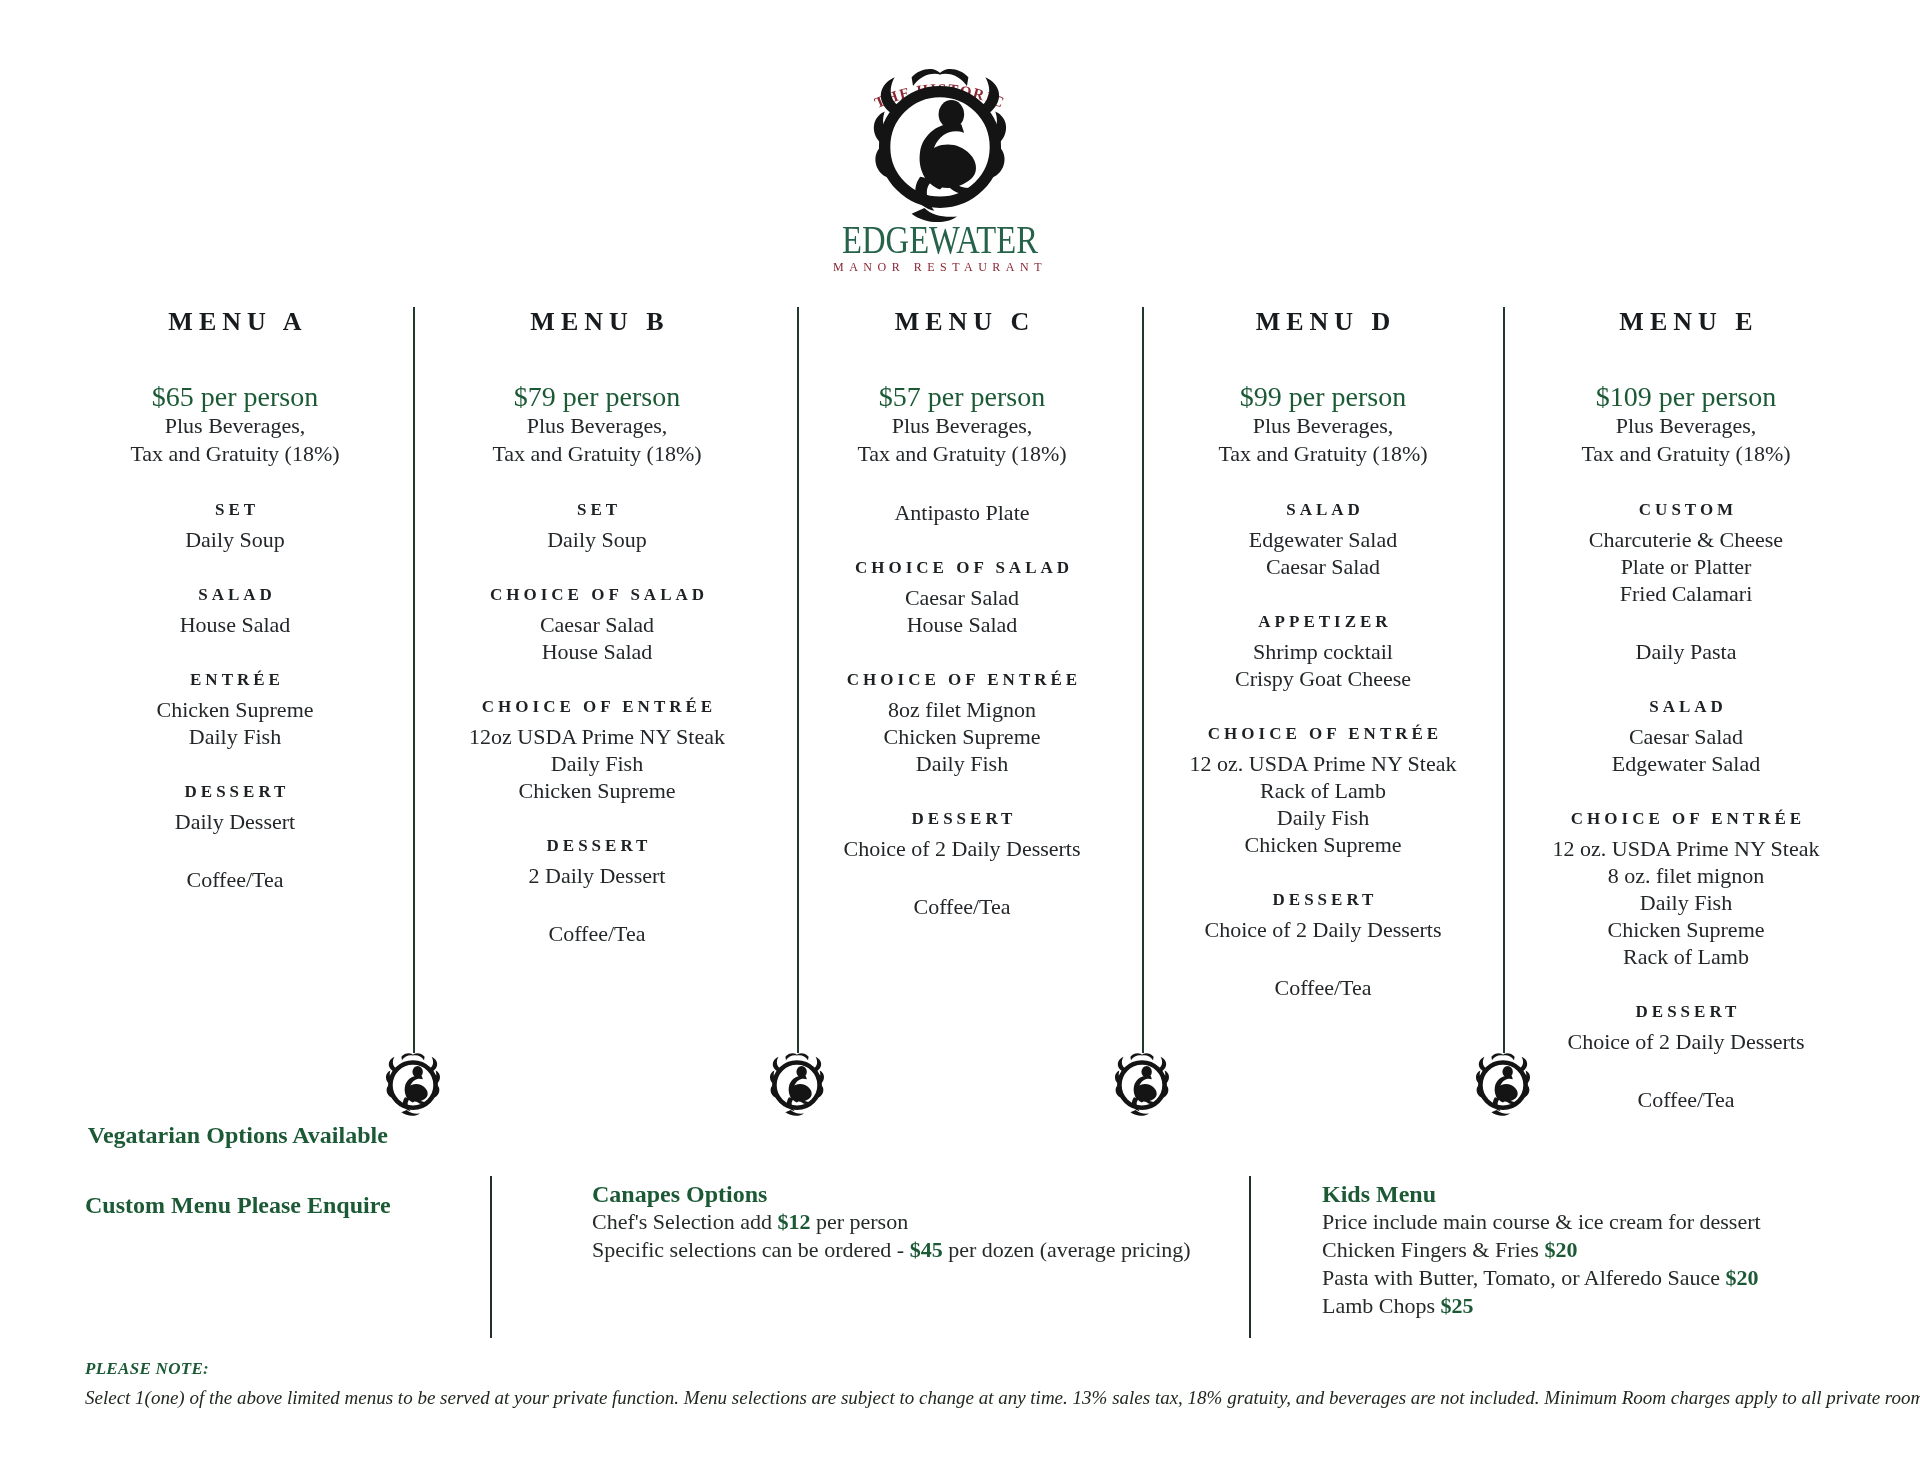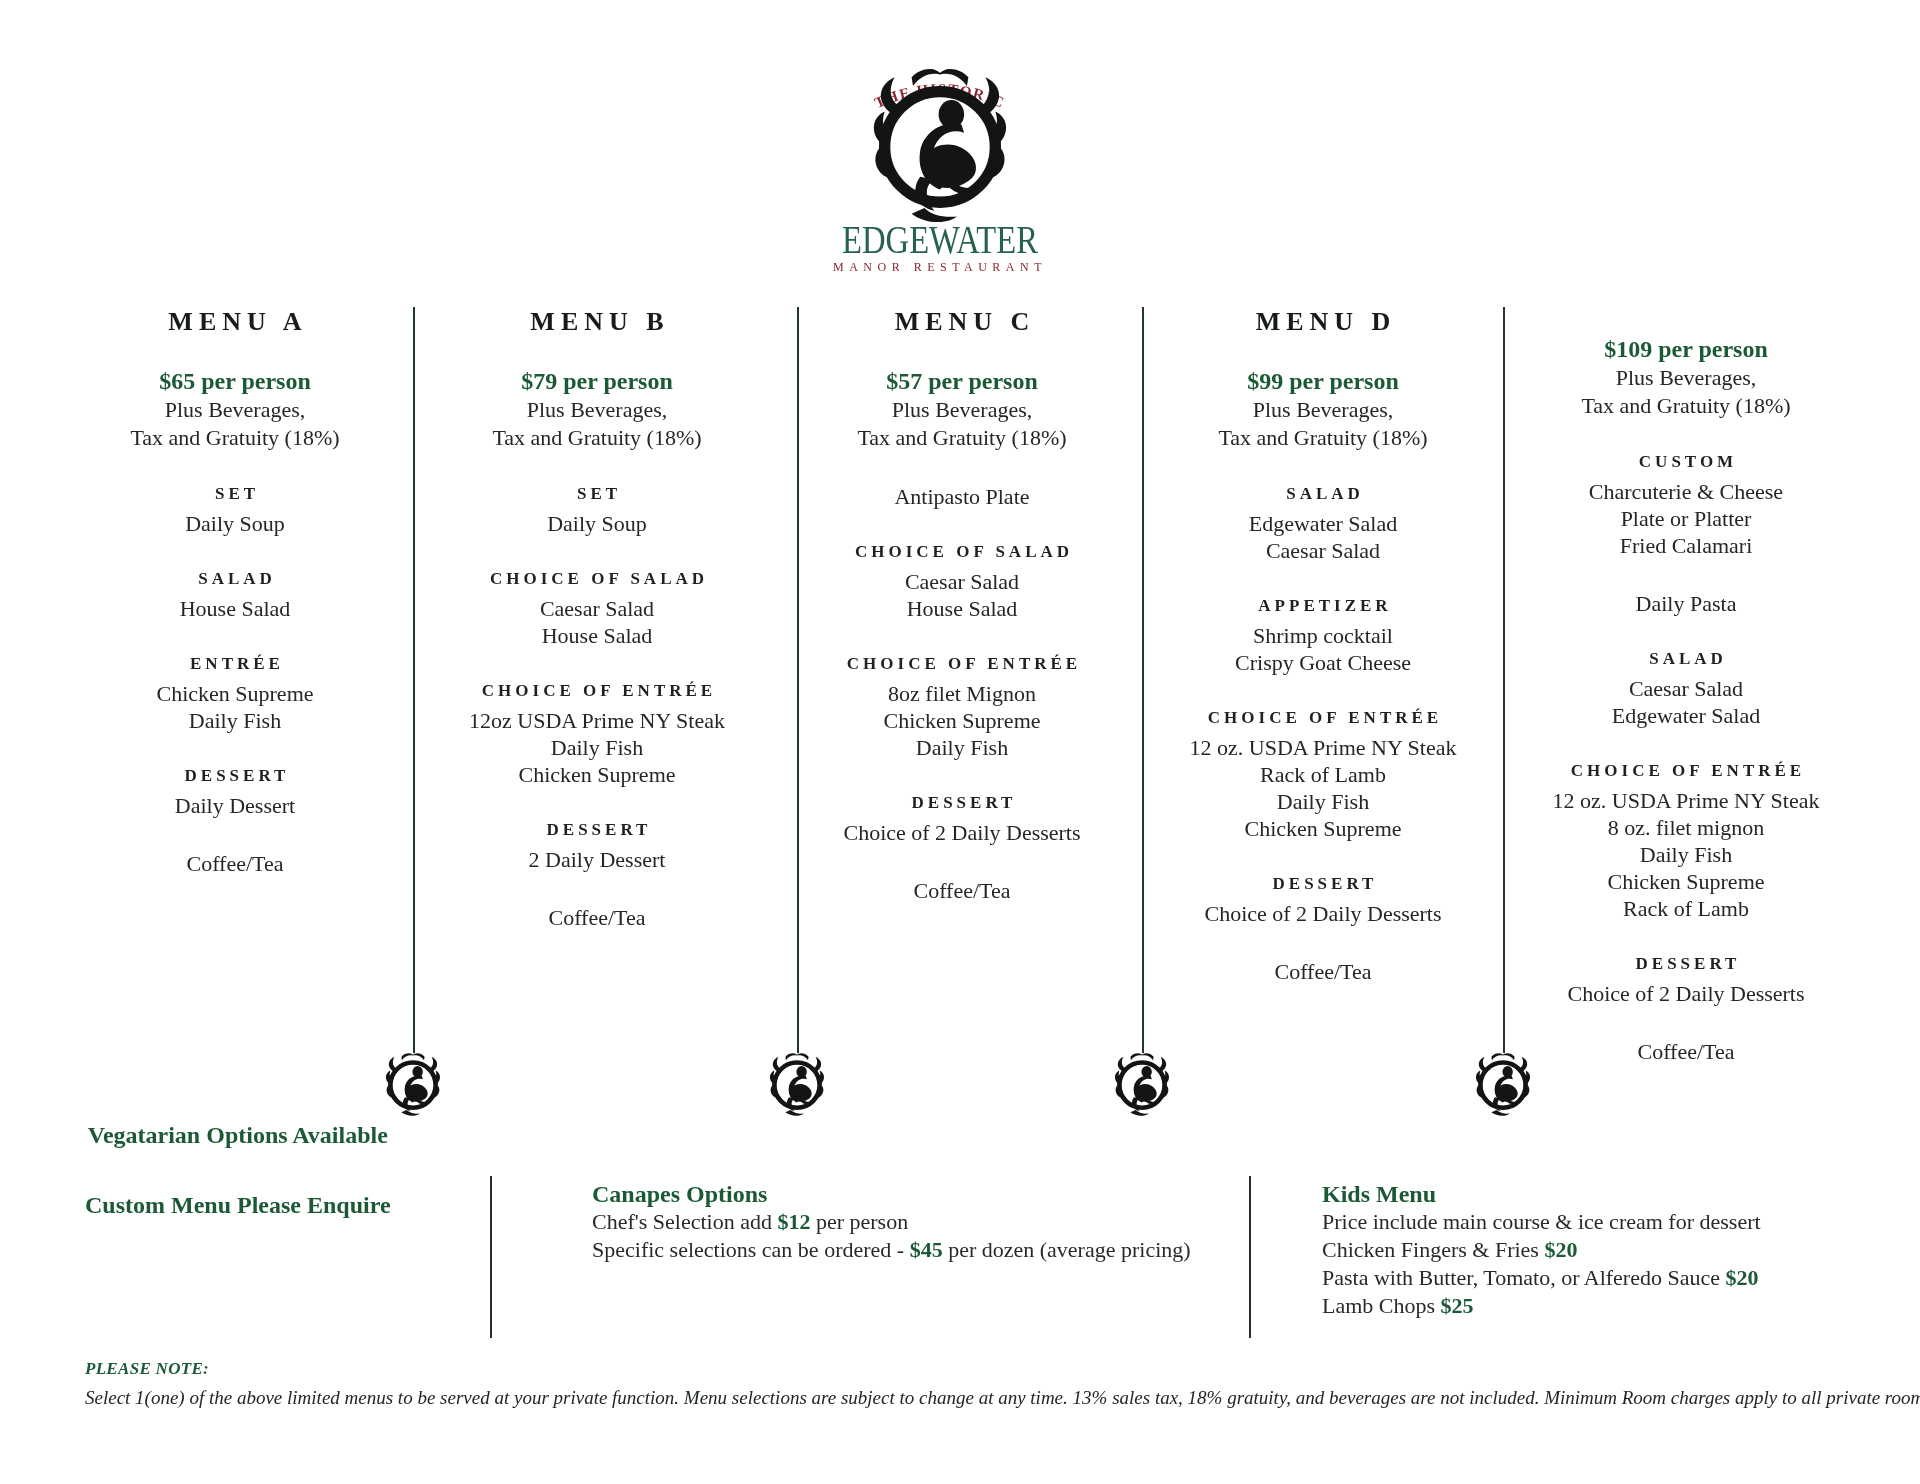--- a/index.html
+++ b/index.html
@@ -18,21 +18,21 @@
 
   
   #menus{position:absolute;left:0;top:306px;width:1920px;}
   .menu-col{position:absolute;top:0;text-align:center;}
   .menu-col.col-0{left:55px;width:360px;}
   .menu-col.col-1{left:420px;width:354px;}
   .menu-col.col-2{left:785px;width:354px;}
   .menu-col.col-3{left:1140px;width:366px;}
   .menu-col.col-4{left:1506px;width:360px;}
   .menu-title{margin:0;font-size:26px;line-height:32px;font-weight:700;letter-spacing:6px;text-indent:6px;color:var(--ink-dark);}
-  .price{margin-top:28px;font-size:24px;line-height:30px;font-weight:700;color:var(--green);}
+  .price{margin-top:44px;font-size:28px;line-height:30px;font-weight:400;color:var(--green);}
   .pnote{font-size:22px;line-height:28px;color:var(--ink);}
   .msection{margin-top:31px;}
   .slabel{font-size:17px;line-height:22px;font-weight:700;letter-spacing:4px;text-indent:4px;color:#1d2123;margin-bottom:5px;}
   .item{font-size:22px;line-height:27px;color:var(--ink);}
 
   
   .vdiv{position:absolute;top:307px;height:746px;width:1.5px;background:var(--divider);}
   .vdiv.d0{left:413px;} .vdiv.d1{left:797px;} .vdiv.d2{left:1142px;} .vdiv.d3{left:1503px;}
   .mini-crest{position:absolute;top:1052px;width:58px;height:65px;}
   .mini-crest.m0{left:384px;} .mini-crest.m1{left:768px;} .mini-crest.m2{left:1113px;} .mini-crest.m3{left:1474px;}
@@ -258,20 +258,21 @@
   </div>
           <div class="msection">
 
     <div>
               <div class="item">Coffee/Tea</div>
             </div>
   </div>
         </div>
   </section>
       <section class="menu-col col-4">
+    <h2 class="menu-title">MENU E</h2>
     <div class="price">$109 per person</div>
     <div class="pnote">Plus Beverages,</div>
     <div class="pnote">Tax and Gratuity (18%)</div>
     <div>
           <div class="msection">
     <div class="slabel">CUSTOM</div>
     <div>
               <div class="item">Charcuterie &amp; Cheese</div>
               <div class="item">Plate or Platter</div>
               <div class="item">Fried Calamari</div>

